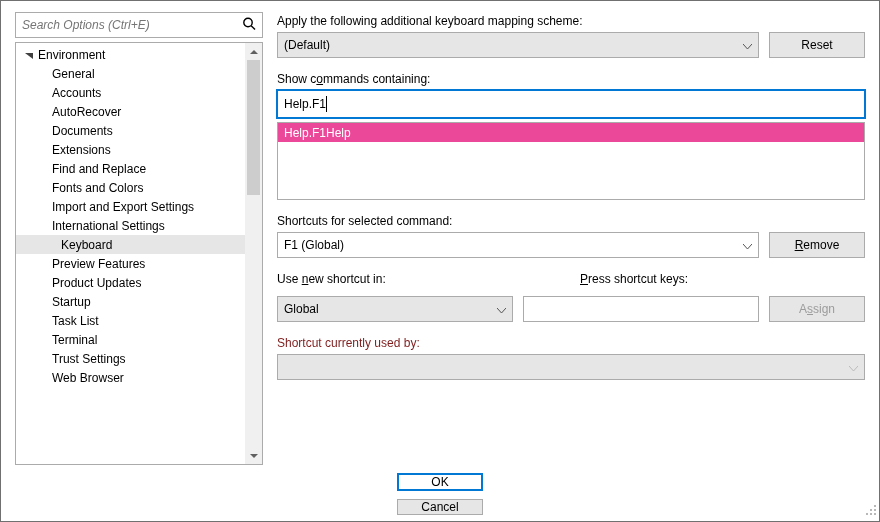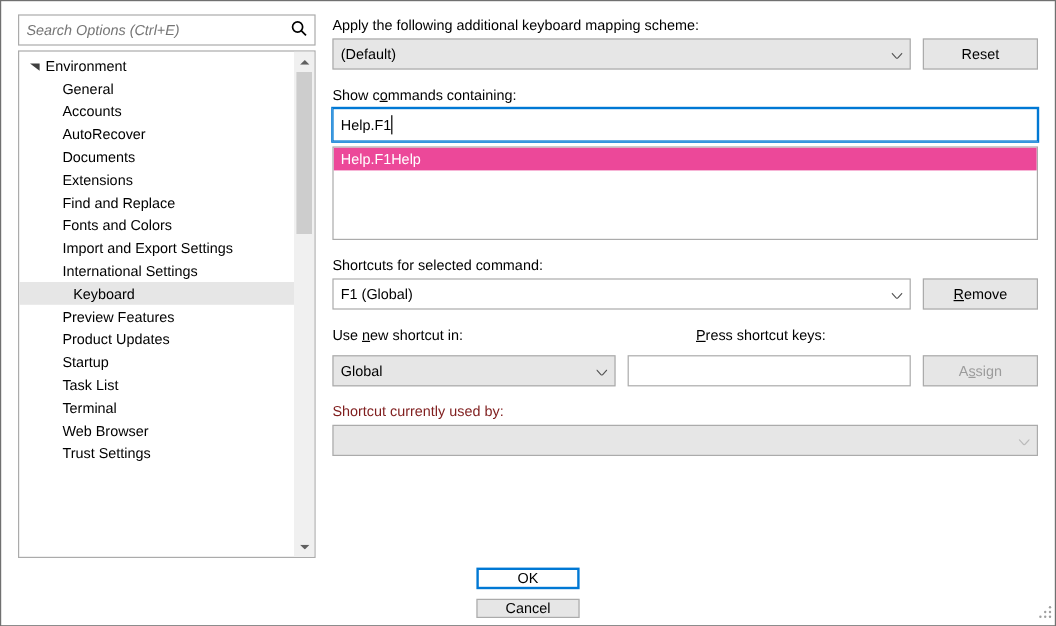--- a/index.html
+++ b/index.html
@@ -115,24 +115,24 @@
               <div class="tree-item child">
                 <span>Startup</span>
               </div>
               <div class="tree-item child">
                 <span>Task List</span>
               </div>
               <div class="tree-item child">
                 <span>Terminal</span>
               </div>
               <div class="tree-item child">
+                <span>Trust Settings</span>
+              </div>
+              <div class="tree-item child">
                 <span>Web Browser</span>
-              </div>
-              <div class="tree-item child">
-                <span>Trust Settings</span>
               </div>
             </div>
         </div>
         <div class="tree-scroll">
           <div class="arrow">
               <svg width="8" height="4" viewBox="0 0 8 4">
                 <path d="M0 4 L4 0 L8 4 Z" fill="#606060"></path>
               </svg>
             </div>
           <div class="track">

